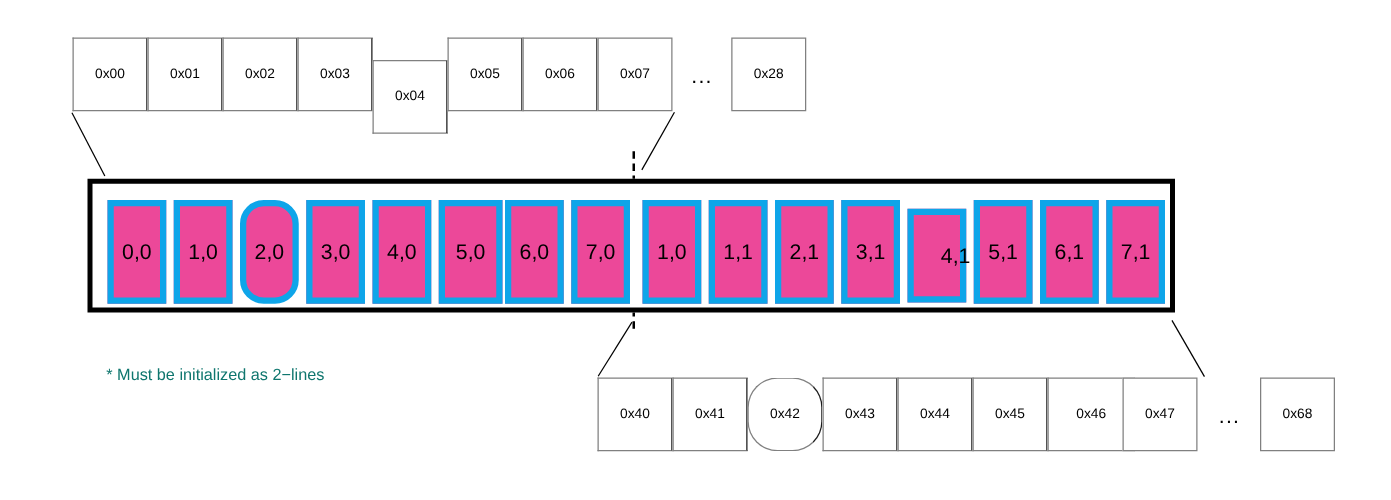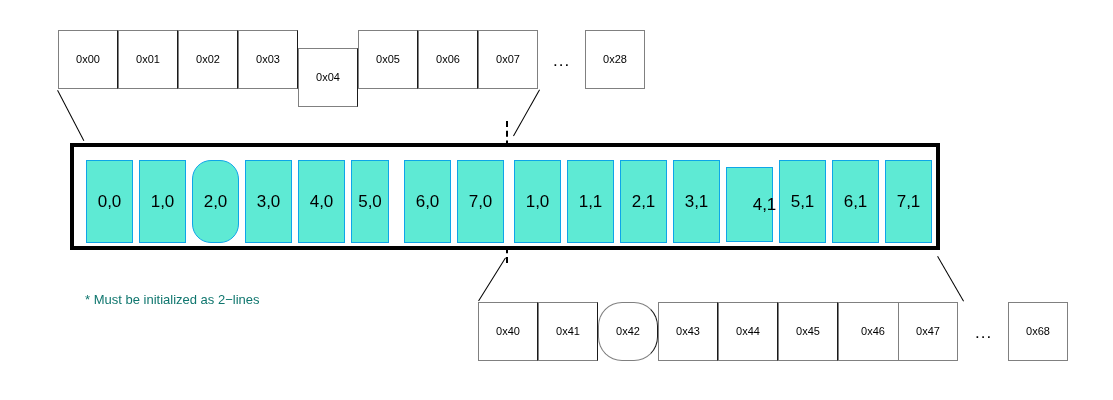--- a/index.html
+++ b/index.html
@@ -50,22 +50,22 @@
   
   .cacheline-box {
     position: absolute;
     box-sizing: border-box;
     border: 4px solid #000000;
     background: #ffffff;
   }
   .word-cell {
     position: absolute;
     box-sizing: border-box;
-    border: 1px solid #0ea5e9;
-    background: #5eead4;
+    border: 5px solid #0ea5e9;
+    background: #ec4899;
     display: flex;
     align-items: center;
     justify-content: center;
     font-size: 17px;
     line-height: 1;
     color: #000000;
   }
 
   
   .dashed-split {
@@ -117,21 +117,21 @@
 
   <div class="dashed-split" style="left:506px; top:121px; height:142px;"></div>
 
   <div class="cacheline-box" style="left:70px; top:143px; width:870px; height:107px;">
 
     <div class="word-cell" style="left:12px;  top:13px; width:47px; height:83px;">0,0</div>
     <div class="word-cell" style="left:65px;  top:13px; width:47px; height:83px;">1,0</div>
     <div class="word-cell" style="left:118px; top:13px; width:47px; height:83px;border-radius:19px;">2,0</div>
     <div class="word-cell" style="left:171px; top:13px; width:47px; height:83px;">3,0</div>
     <div class="word-cell" style="left:224px; top:13px; width:47px; height:83px;">4,0</div>
-    <div class="word-cell" style="left:277px; top:13px; width:38px; height:83px;">5,0</div>
+    <div class="word-cell" style="left:277px; top:13px; width:51px; height:83px;">5,0</div>
     <div class="word-cell" style="left:330px; top:13px; width:47px; height:83px;">6,0</div>
     <div class="word-cell" style="left:383px; top:13px; width:47px; height:83px;">7,0</div>
 
     <div class="word-cell" style="left:440px; top:13px; width:47px; height:83px;">1,0</div>
     <div class="word-cell" style="left:493px; top:13px; width:47px; height:83px;">1,1</div>
     <div class="word-cell" style="left:546px; top:13px; width:47px; height:83px;">2,1</div>
     <div class="word-cell" style="left:599px; top:13px; width:47px; height:83px;">3,1</div>
     <div class="word-cell" style="left:652px; top:20px; width:47px; height:75px;padding-left:30px;">4,1</div>
     <div class="word-cell" style="left:705px; top:13px; width:47px; height:83px;">5,1</div>
     <div class="word-cell" style="left:758px; top:13px; width:47px; height:83px;">6,1</div>

